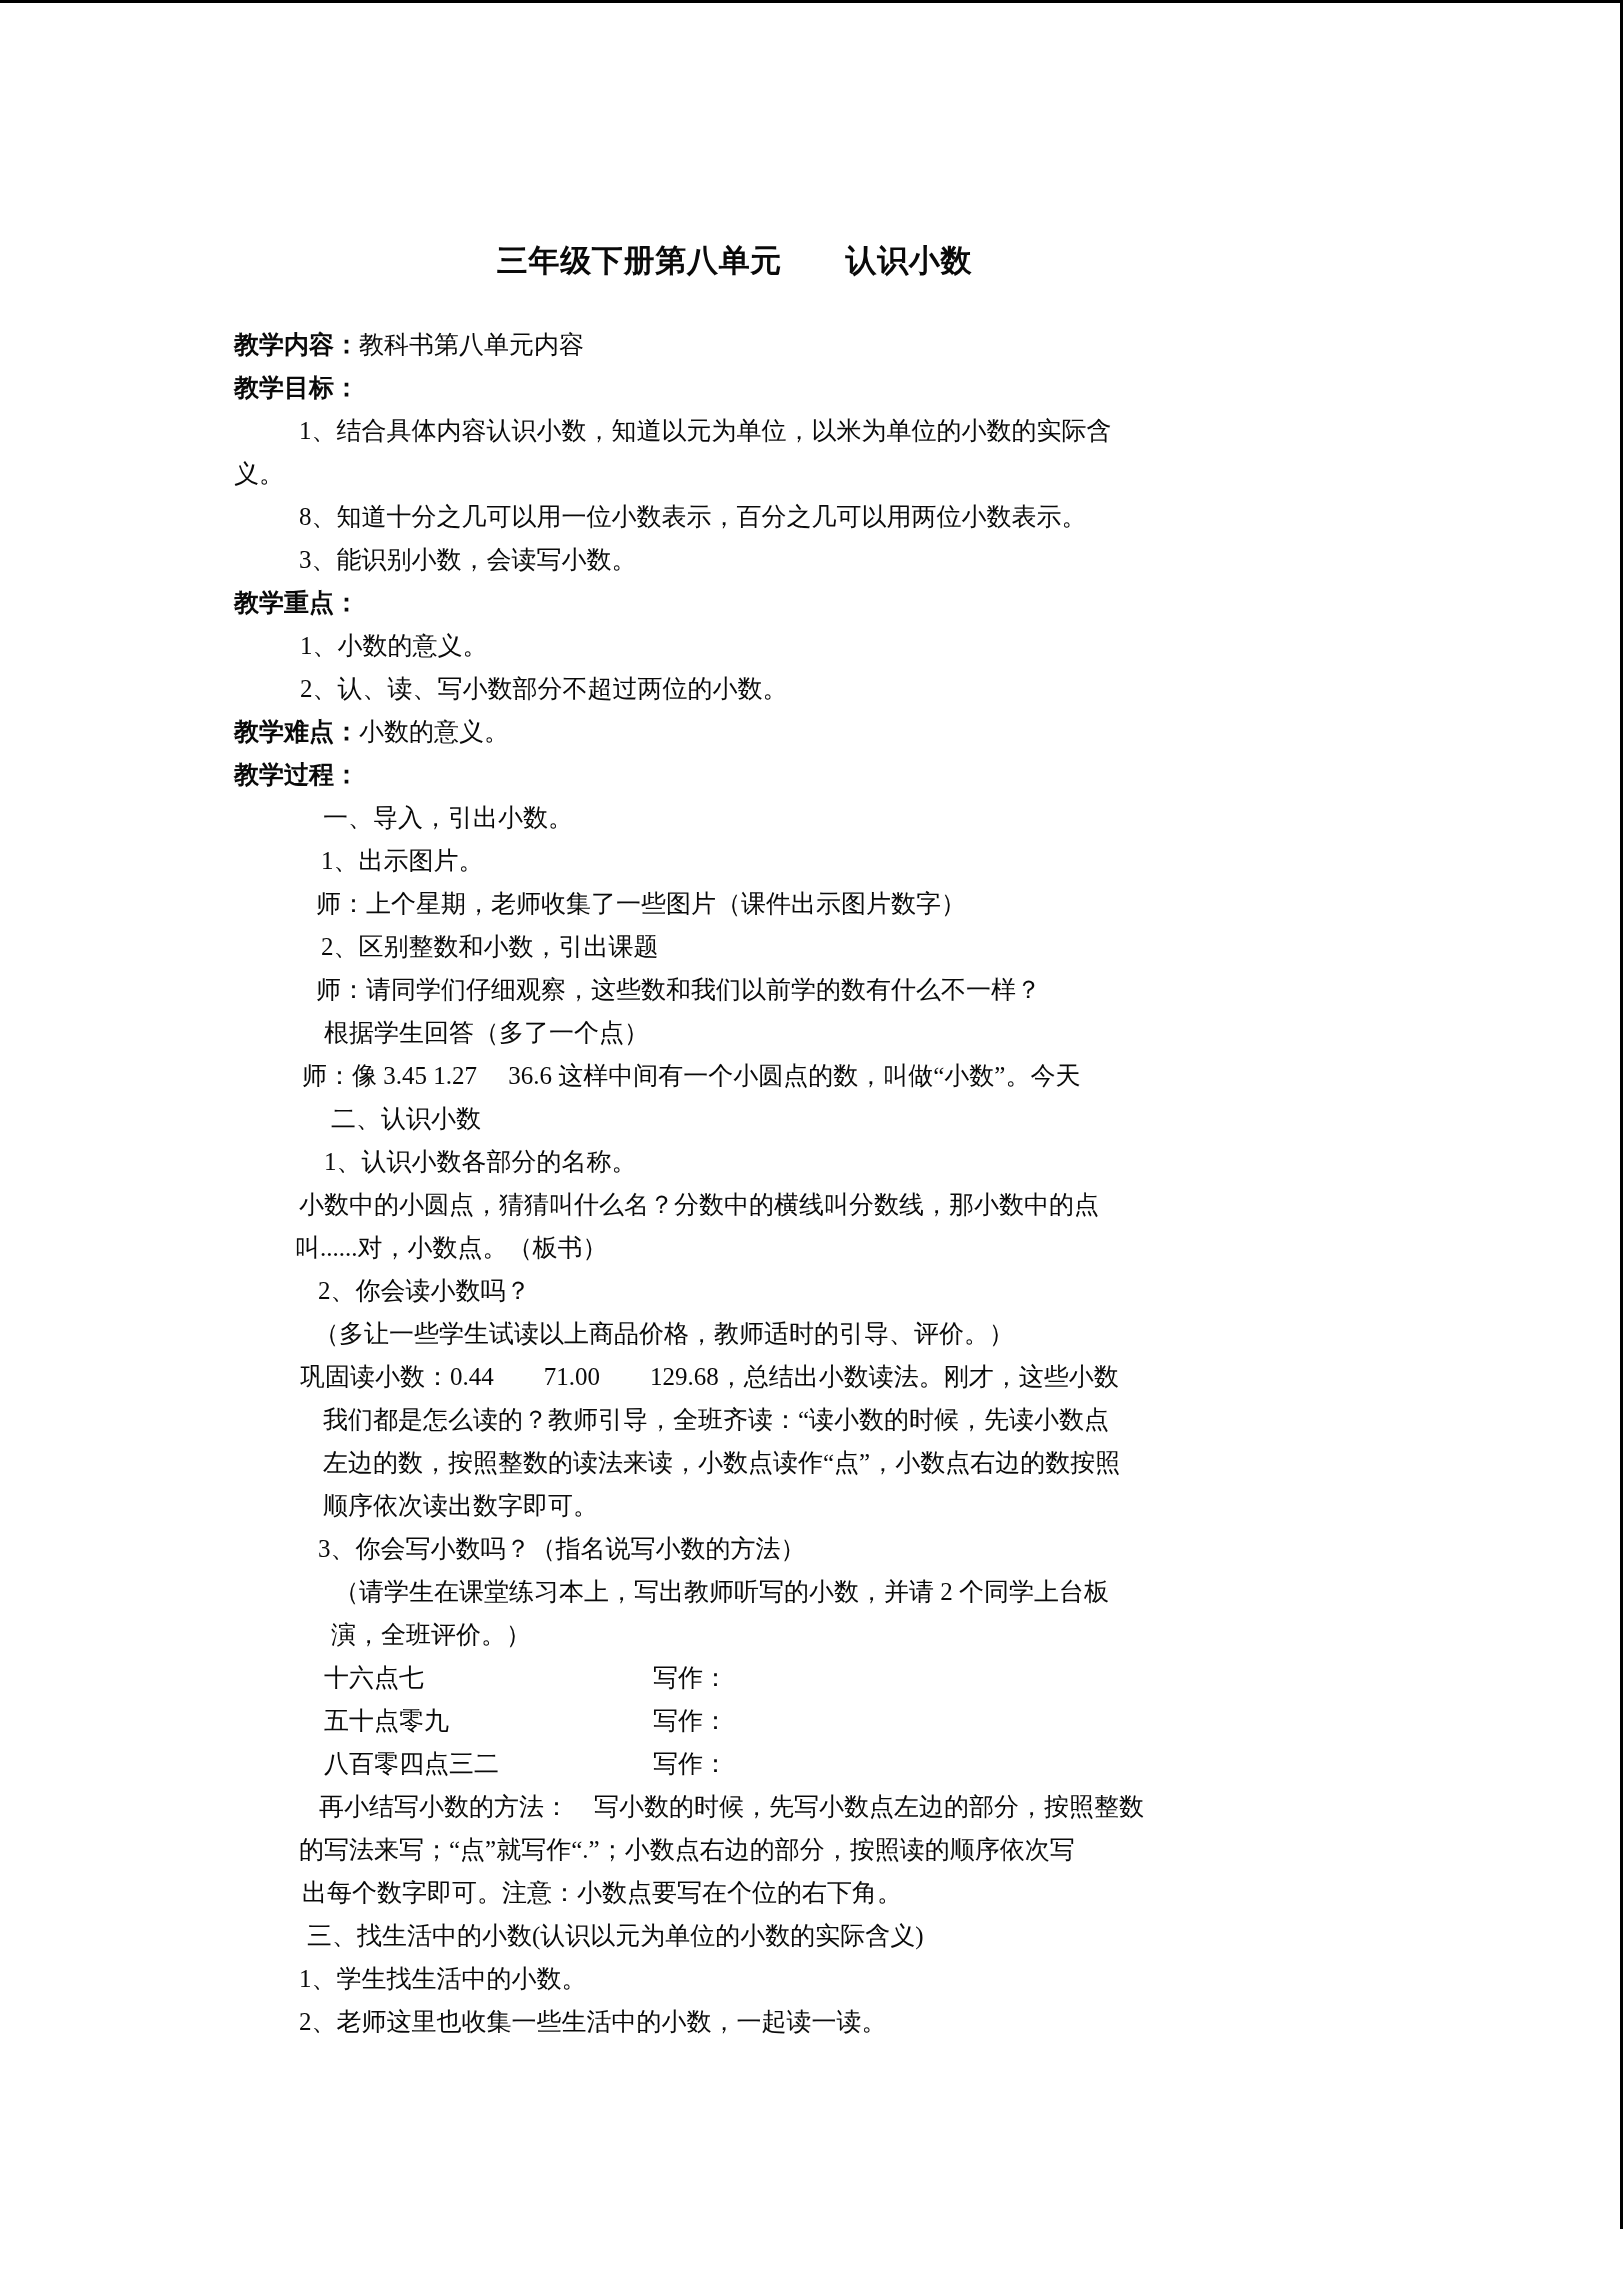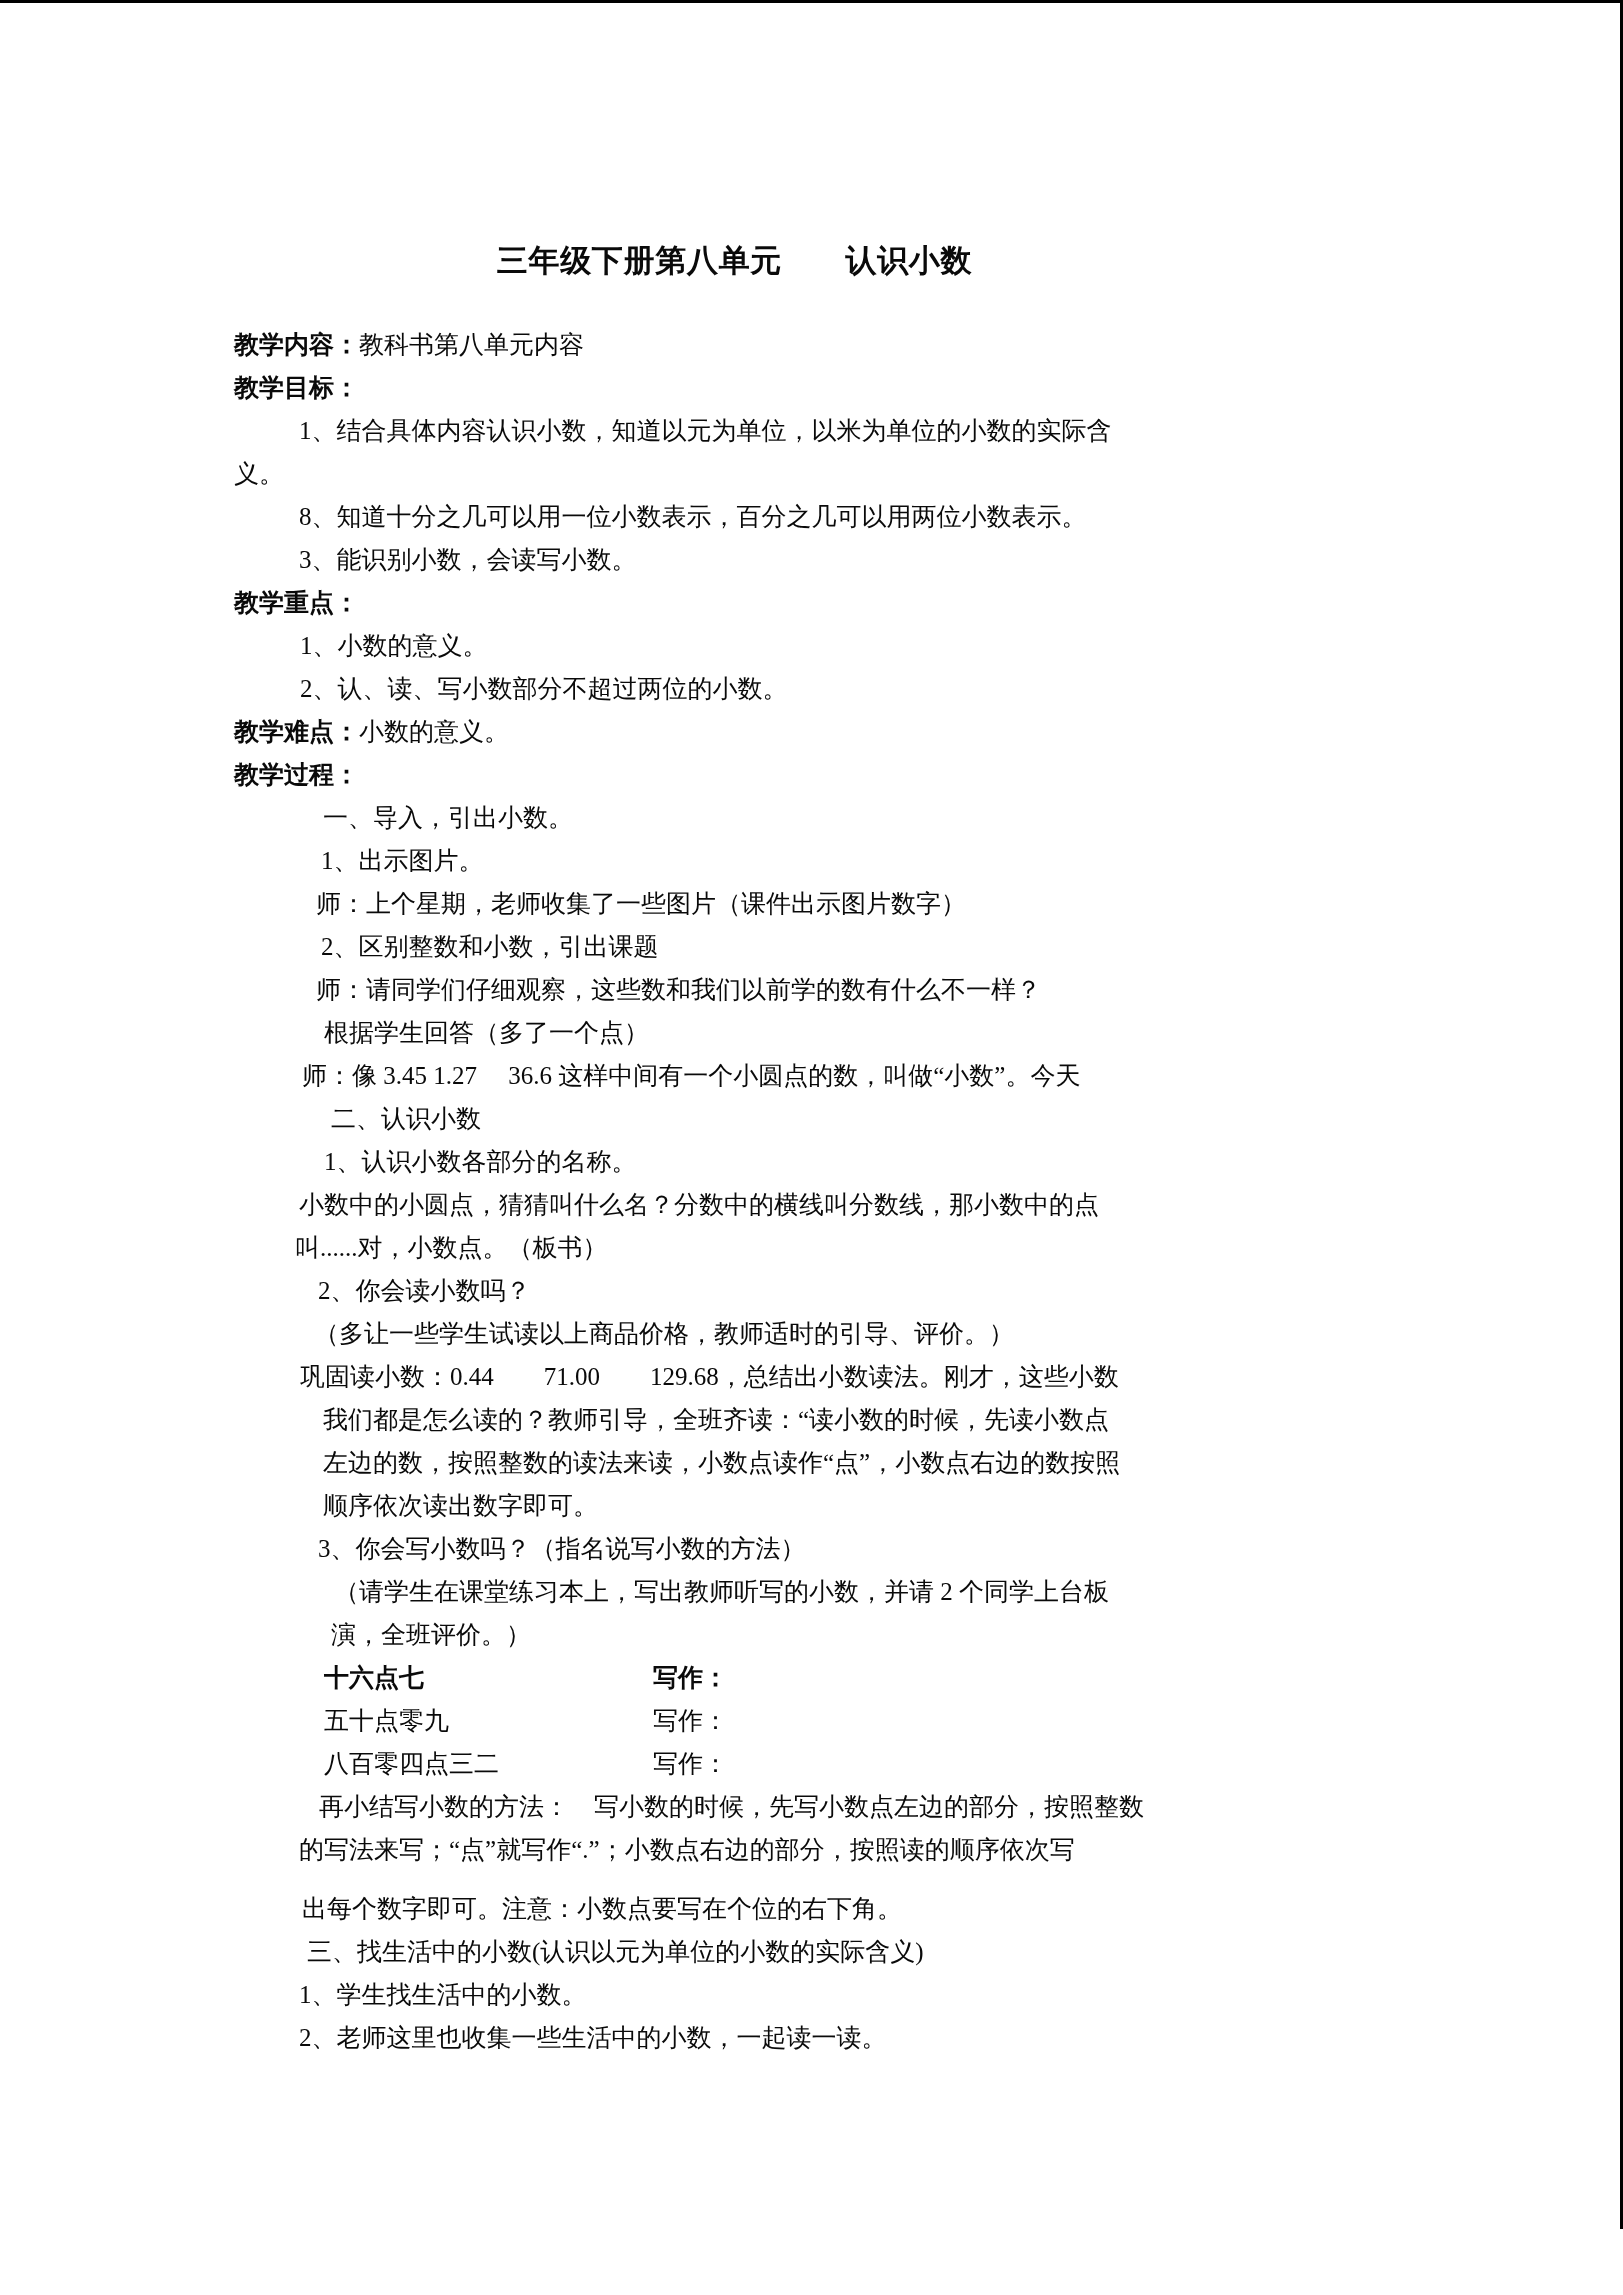--- a/index.html
+++ b/index.html
@@ -93,23 +93,23 @@
     <div class="line" style="padding-left: 61px;"><span>叫......对，小数点。（板书）</span></div>
     <div class="line" style="padding-left: 84px;"><span>2、你会读小数吗？</span></div>
     <div class="line" style="padding-left: 80px;"><span>（多让一些学生试读以上商品价格，教师适时的引导、评价。）</span></div>
     <div class="line" style="padding-left: 66px;"><span>巩固读小数：0.44　　71.00　　129.68，总结出小数读法。刚才，这些小数</span></div>
     <div class="line" style="padding-left: 89px;"><span>我们都是怎么读的？教师引导，全班齐读：“读小数的时候，先读小数点</span></div>
     <div class="line" style="padding-left: 89px;"><span>左边的数，按照整数的读法来读，小数点读作“点”，小数点右边的数按照</span></div>
     <div class="line" style="padding-left: 89px;"><span>顺序依次读出数字即可。</span></div>
     <div class="line" style="padding-left: 84px;"><span>3、你会写小数吗？（指名说写小数的方法）</span></div>
     <div class="line" style="padding-left: 100px;"><span>（请学生在课堂练习本上，写出教师听写的小数，并请 2 个同学上台板</span></div>
     <div class="line" style="padding-left: 97px;"><span>演，全班评价。）</span></div>
-    <div class="line" style="padding-left: 90px; font-weight: bold;"><span>十六点七</span><span class="right-col">写作：</span></div>
+    <div class="line" style="padding-left: 90px;"><span>十六点七</span><span class="right-col">写作：</span></div>
     <div class="line" style="padding-left: 90px;"><span>五十点零九</span><span class="right-col">写作：</span></div>
     <div class="line" style="padding-left: 90px;"><span>八百零四点三二</span><span class="right-col">写作：</span></div>
     <div class="line" style="padding-left: 85px;"><span>再小结写小数的方法：　写小数的时候，先写小数点左边的部分，按照整数</span></div>
     <div class="line" style="padding-left: 65px;"><span>的写法来写；“点”就写作“.”；小数点右边的部分，按照读的顺序依次写</span></div>
-    <div class="line" style="padding-left: 68px; margin-top: 16px;"><span>出每个数字即可。注意：小数点要写在个位的右下角。</span></div>
+    <div class="line" style="padding-left: 68px;"><span>出每个数字即可。注意：小数点要写在个位的右下角。</span></div>
     <div class="line" style="padding-left: 73px;"><span>三、找生活中的小数(认识以元为单位的小数的实际含义)</span></div>
     <div class="line" style="padding-left: 65px;"><span>1、学生找生活中的小数。</span></div>
     <div class="line" style="padding-left: 65px;"><span>2、老师这里也收集一些生活中的小数，一起读一读。</span></div>
   </div>
 
 
 </body></html>

